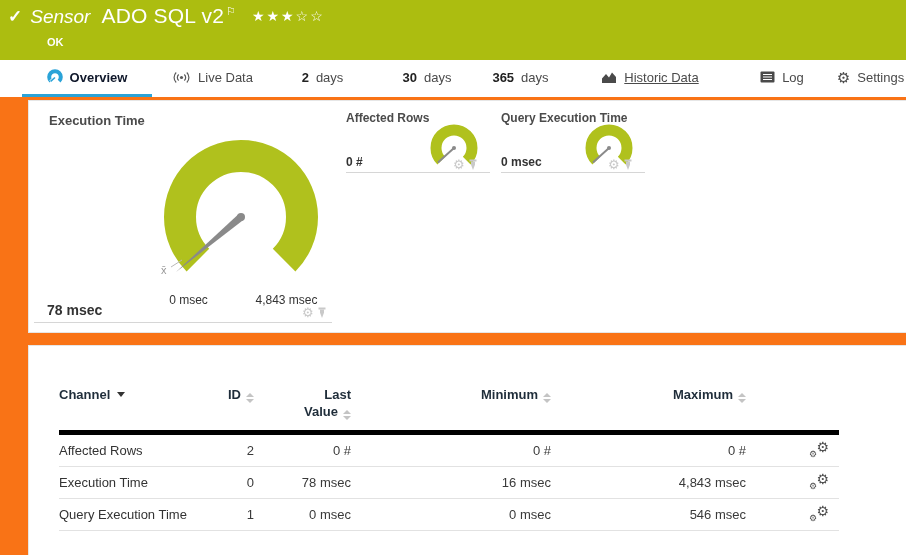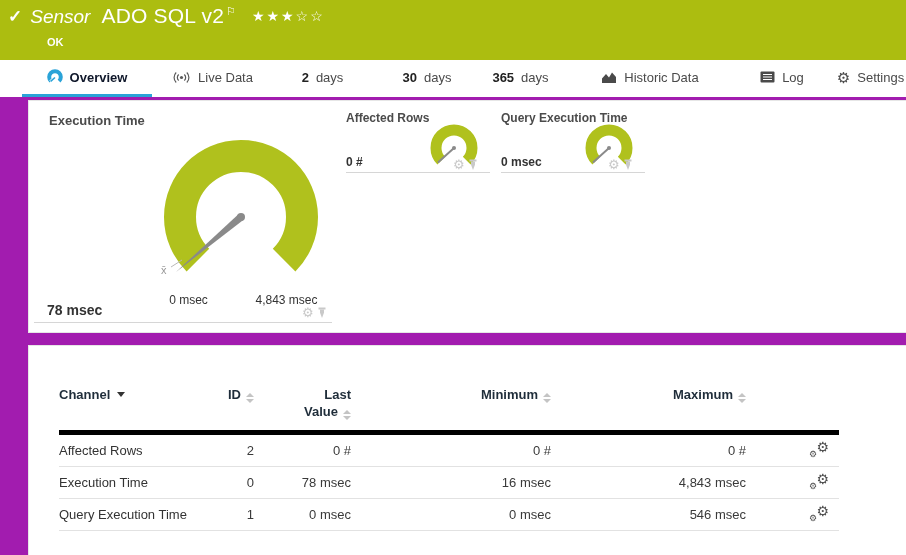--- a/index.html
+++ b/index.html
@@ -18,21 +18,21 @@
 
   
   .tabbar{position:absolute;top:60px;left:0;right:0;height:37px;background:#fff;border-bottom:1px solid #e7e7e7;}
   .tab{position:absolute;top:0;height:34px;display:flex;align-items:center;justify-content:center;gap:7px;font-size:13px;color:#4a4a4a;cursor:pointer;white-space:nowrap;}
   .tab.active{border-bottom:3px solid #2aa3d8;font-weight:700;color:#0f172a;}
   .tab .num{font-weight:700;color:#222;}
   .tab .icon{display:inline-flex;align-items:center;}
   .gearglyph{font-size:15px;color:#4a4a4a;line-height:1;}
 
   
-  .content{position:absolute;top:97px;left:0;right:0;bottom:0;background:#a21caf;}
+  .content{position:absolute;top:97px;left:0;right:0;bottom:0;background:#f97316;}
   .card{position:absolute;left:28px;right:0;background:#fff;border:1px solid #e6e6e6;border-right:none;box-sizing:border-box;}
   .card1{top:3px;height:233px;}
   .card2{top:248px;height:212px;}
 
   
   .panel-title{position:absolute;font-size:13px;font-weight:700;color:#4b4b4b;}
   .g-main-title{left:20px;top:12px;}
   .g-value{position:absolute;font-weight:700;color:#333;}
   .g-main-value{left:18px;top:201px;font-size:14px;}
   .g-minlbl{position:absolute;left:127px;top:192px;width:65px;text-align:center;font-size:12px;color:#333;}
@@ -122,21 +122,21 @@
       <span>days</span>
     </div>
     <div class="tab" style="left:388px;width:78px;">
       <span class="num">30</span>
       <span>days</span>
     </div>
     <div class="tab" style="left:478px;width:85px;">
       <span class="num">365</span>
       <span>days</span>
     </div>
-    <div class="tab" style="left:590px;width:120px;">
+    <div class="tab" style="left:590px;width:120px;text-decoration:underline;">
       <span class="icon">
         <svg width="16" height="13" viewBox="0 0 16 13">
             <path d="M1 12 L1 7.5 L5 3 L8 6.5 L11 1.5 L15 6 L15 12 Z" fill="#4a4a4a"></path>
           </svg>
       </span>
       <span>Historic Data</span>
     </div>
     <div class="tab" style="left:747px;width:70px;">
       <span class="icon">
         <svg width="15" height="12" viewBox="0 0 15 12">

